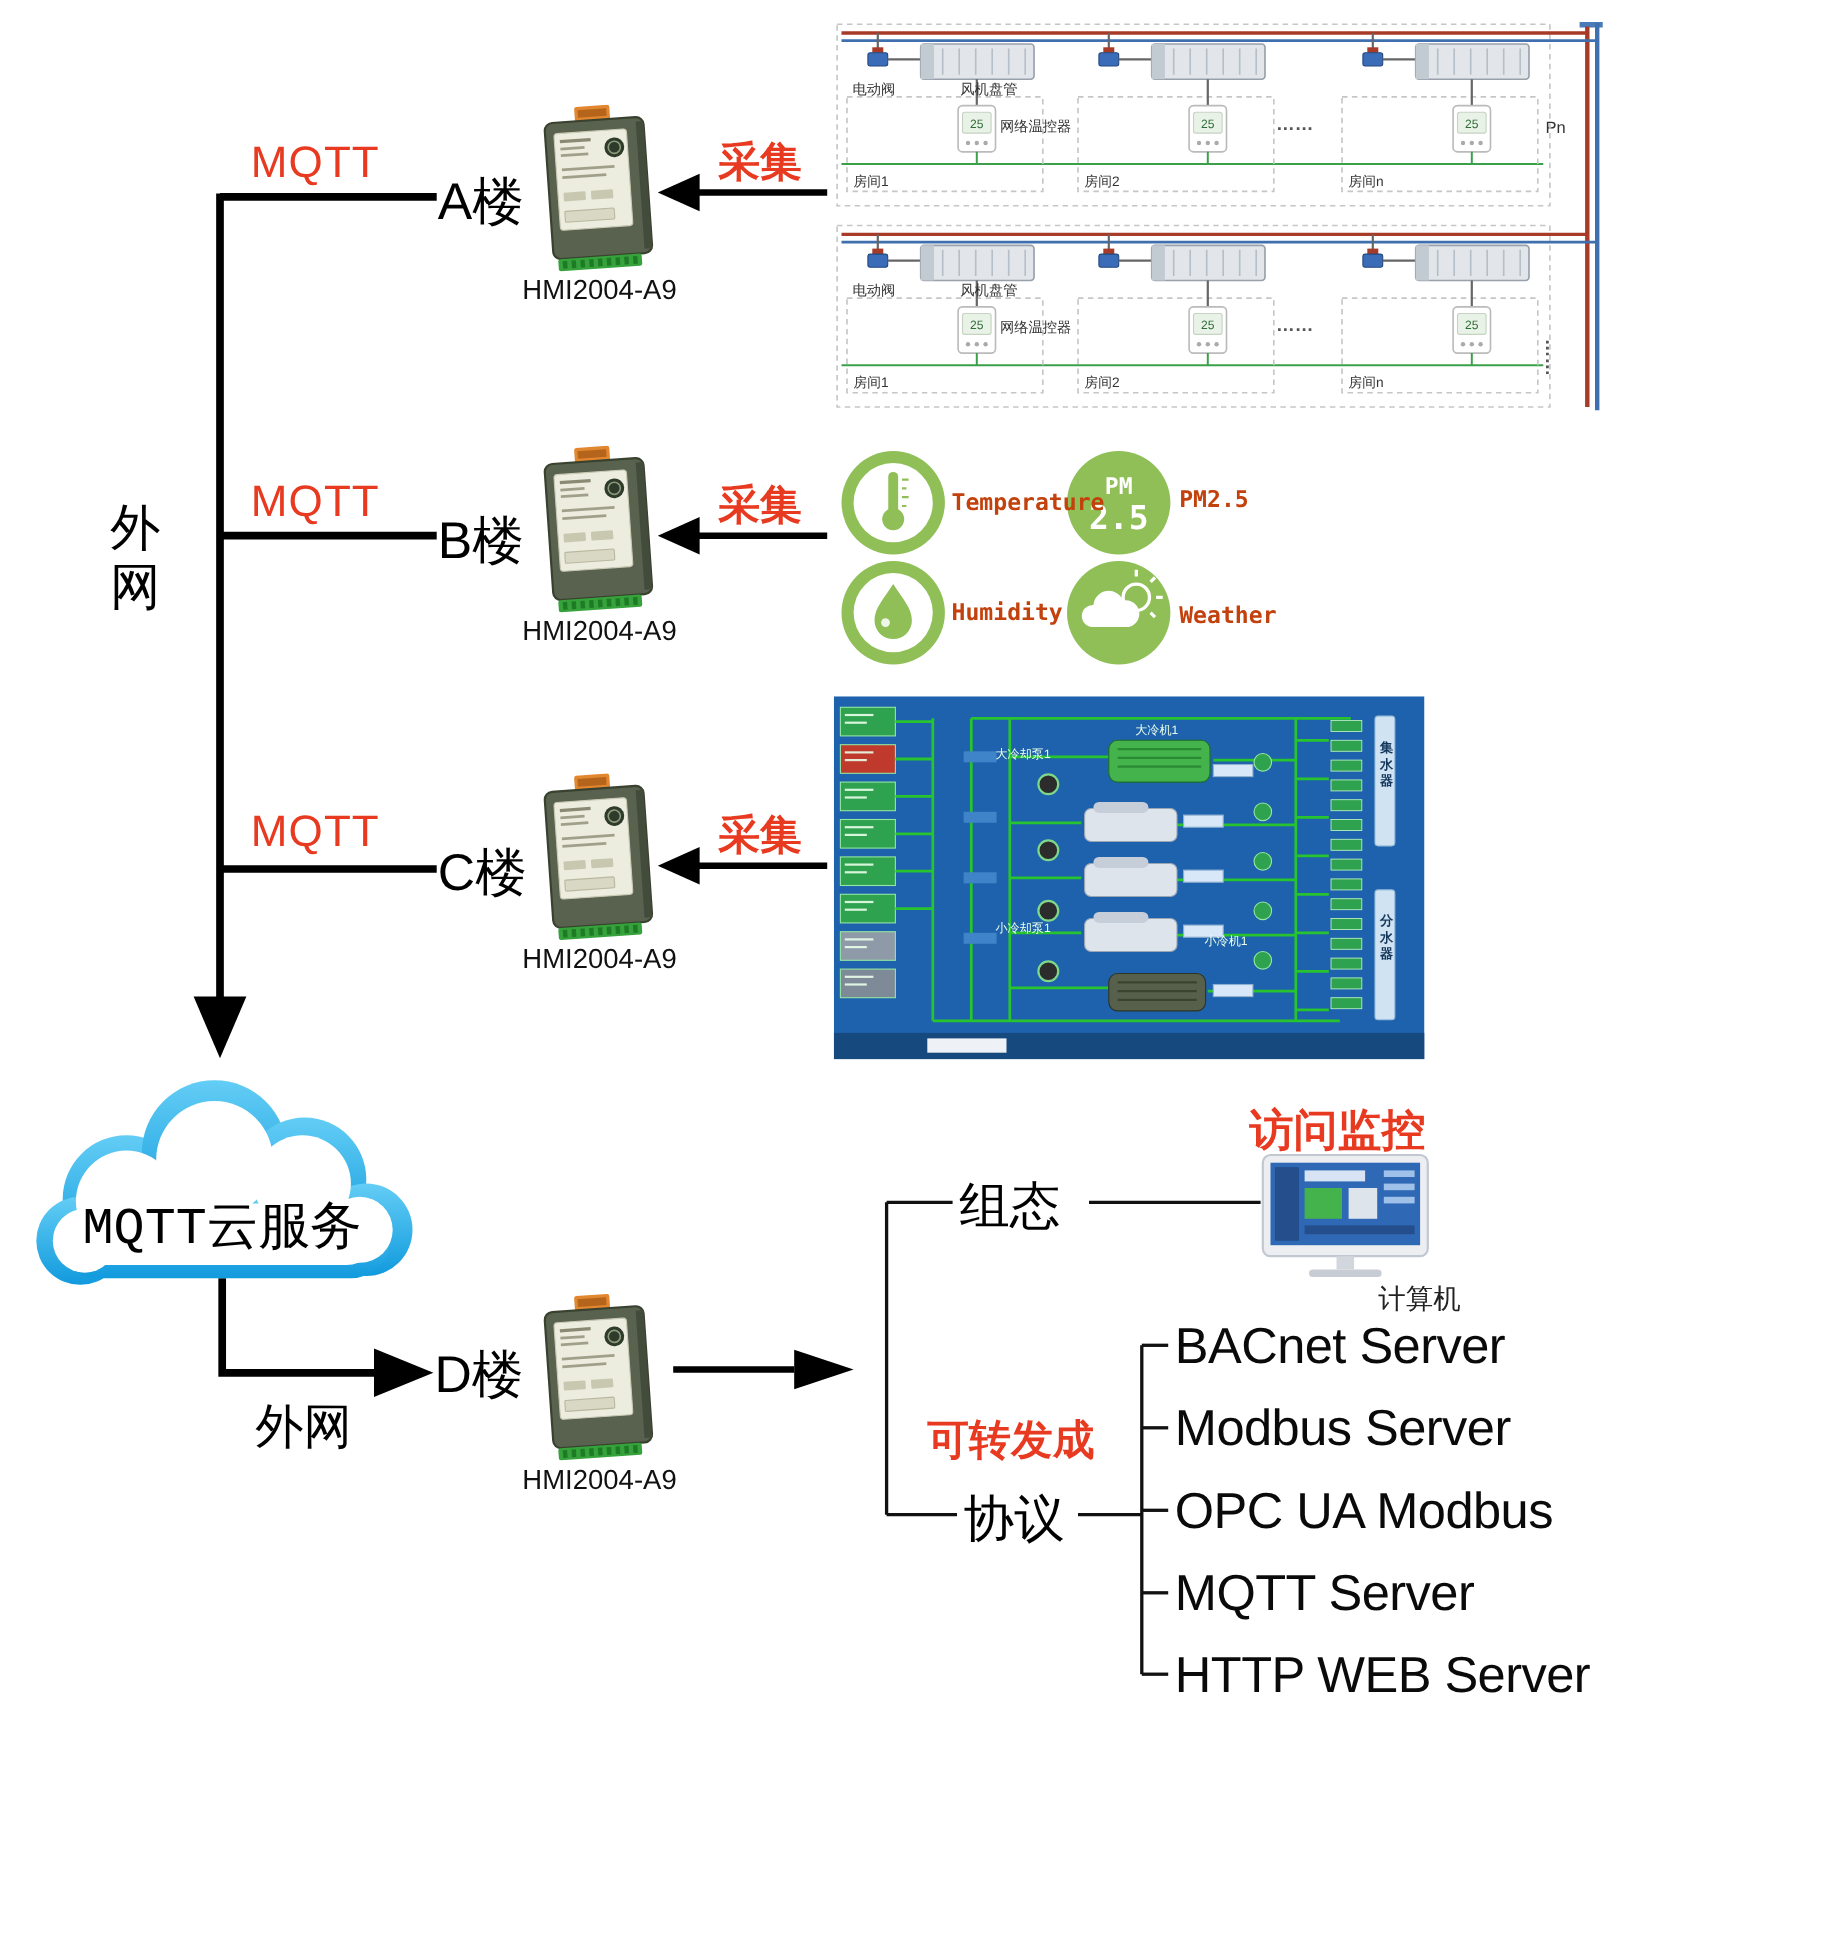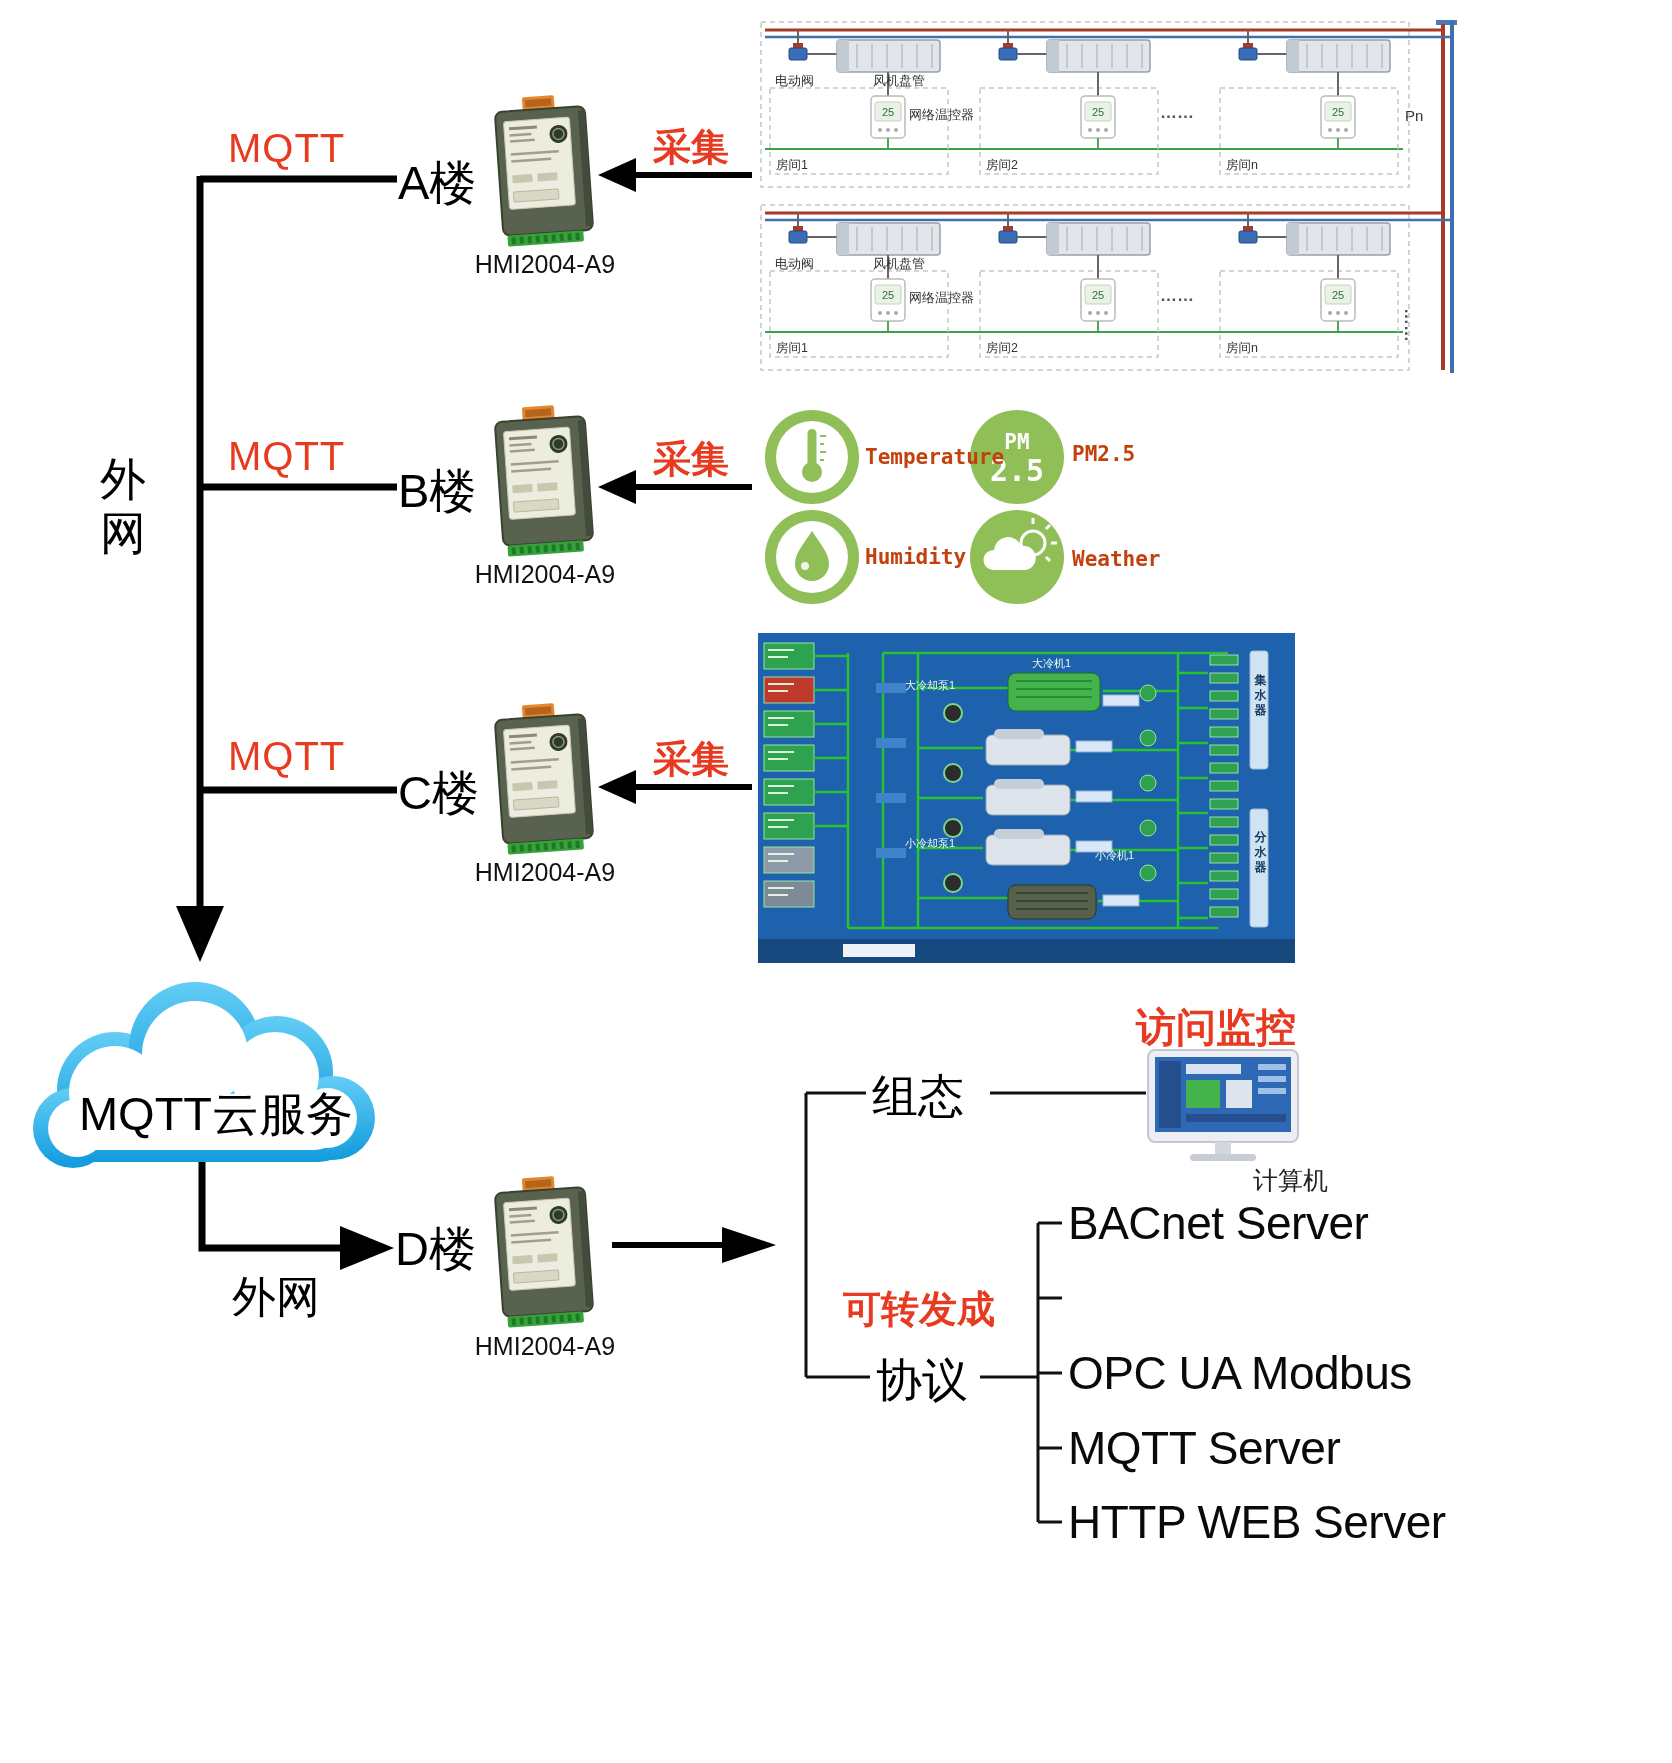--- a/index.html
+++ b/index.html
@@ -6,21 +6,21 @@
   body { font-family:"Liberation Sans", sans-serif; background:#fff; }
   .canvas { position:relative; width:1672px; height:1763px; background:#fff; overflow:hidden; }
   .abs { position:absolute; }
   .red { color:#e83a20; }
   .mqtt-label { font-size:40px; font-weight:500; letter-spacing:1px; }
   .collect-label { font-size:38px; font-weight:700; }
   .building-label { font-size:47px; color:#000; }
   .model-label { font-size:25px; color:#111; width:150px; text-align:center; }
   .waiwang-v { font-size:46px; color:#000; width:50px; line-height:1.18; word-break:break-all; }
   .waiwang-h { font-size:44px; color:#000; }
-  .cloud-text { font-family:Liberation Sans, sans-serif; font-size:47px; color:#000; width:300px; text-align:center;margin-left:14px; }
+  .cloud-text { font-family:Liberation Mono, monospace; font-size:47px; color:#000; width:300px; text-align:center; }
   .branch-label { font-size:46px; color:#000; }
   .server-label { font-size:46px; color:#0a0a0a; letter-spacing:-0.5px; white-space:nowrap; }
   .small-red { font-size:38px; font-weight:700; }
   .sensor-label { font-family:"DejaVu Sans Mono", monospace; font-size:21px; font-weight:700; color:#c2410c; }
   .computer-label { font-size:25px; color:#222; }
   .scada-mini { font-size:11px; color:#eaffea; white-space:nowrap; }
   .vert-cn { width:15px; line-height:1.25; word-break:break-all; font-size:12px; color:#14365c; font-weight:700;text-align:center; }
   .dash { fill:none; stroke:#c6c6c6; stroke-width:1.5; stroke-dasharray:5 4; }
   .hvac-label { font-size:13px; fill:#333; }
   .hvac-room { font-size:12.5px; fill:#333; }
@@ -578,17 +578,18 @@
       <rect x="112" y="28" width="28" height="6" fill="#9fc0e8"></rect>
       <rect x="112" y="40" width="28" height="6" fill="#9fc0e8"></rect>
       <rect x="40" y="66" width="100" height="8" fill="#244f8c"></rect>
       <rect x="69" y="94" width="16" height="12" fill="#d2d6dd"></rect>
       <rect x="44" y="106" width="66" height="7" rx="3.5" fill="#c8ccd4"></rect>
     </svg>
   </div>
   <div class="abs computer-label" style="left:1253px;top:1164px">计算机</div>
 
   <div class="abs server-label" style="left:1068px;top:1196px">BACnet Server</div>
+  <div class="abs server-label" style="left:1068px;top:1271px">Modbus Server</div>
   <div class="abs server-label" style="left:1068px;top:1346px">OPC UA Modbus</div>
   <div class="abs server-label" style="left:1068px;top:1421px">MQTT Server</div>
   <div class="abs server-label" style="left:1068px;top:1495px">HTTP WEB Server</div>
 
 </div>
 
 </body></html>

